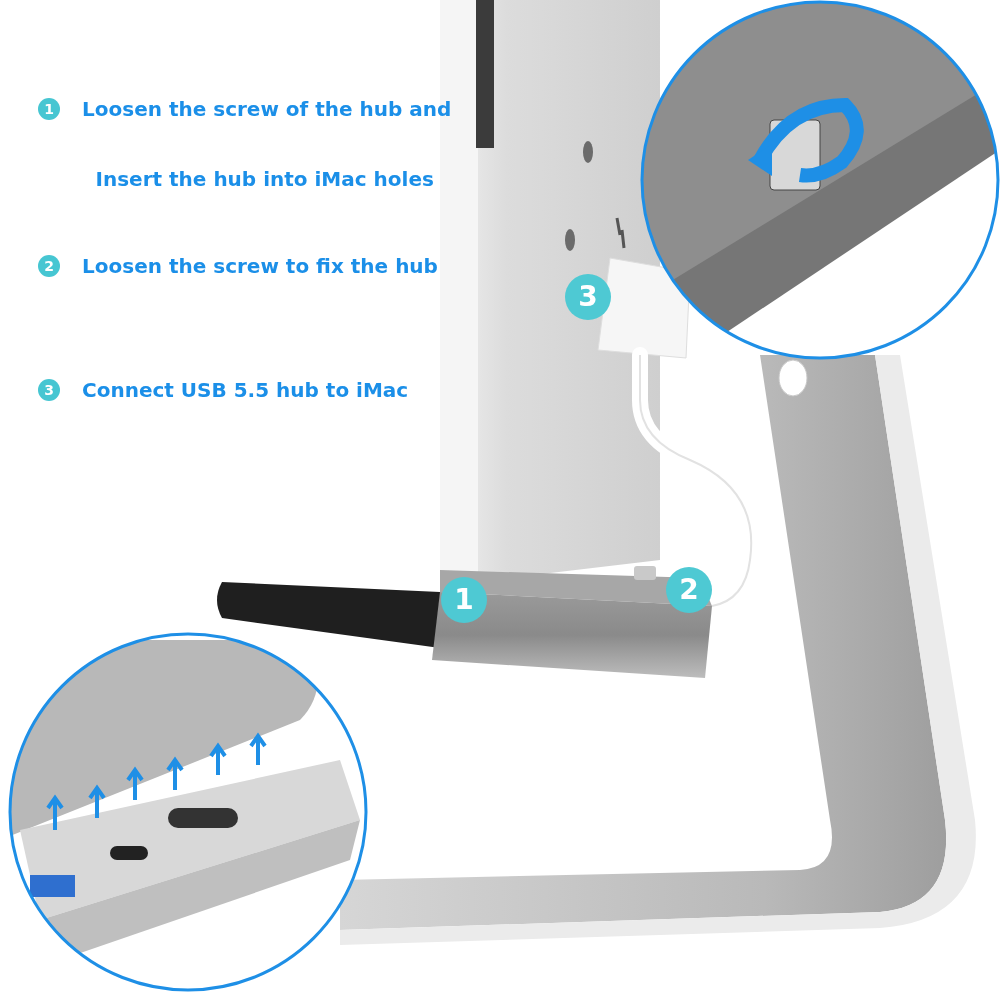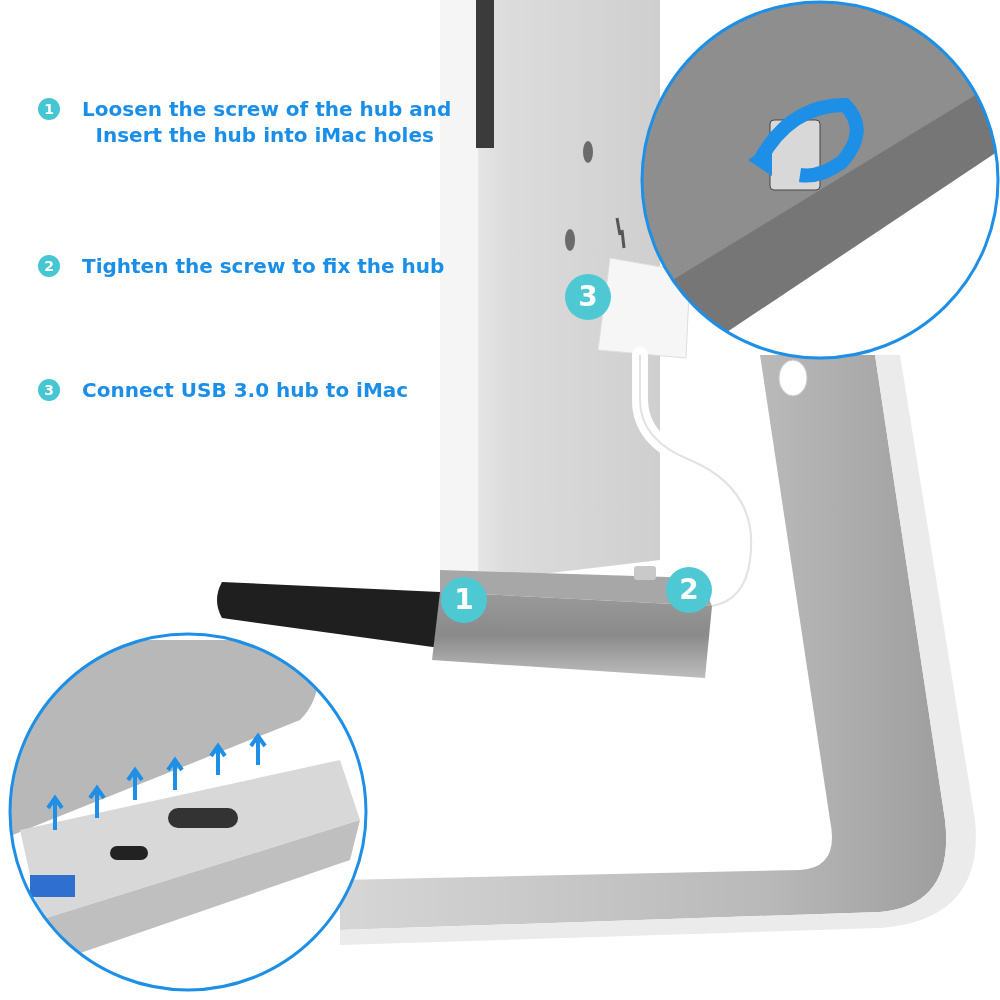--- a/index.html
+++ b/index.html
@@ -11,21 +11,21 @@
     .step {
       position: absolute; left: 38px; display: flex; align-items: flex-start;
       color: #1b8fe8; font-size: 20px; font-weight: bold; line-height: 26px;
     }
     .step .num {
       width: 22px; height: 22px; border-radius: 50%; background: #46c6d2; color: #fff;
       font-size: 14px; line-height: 22px; text-align: center; margin-right: 22px; margin-top: 2px;
       flex: 0 0 22px;
     }
     .step .txt { display: flex; flex-direction: column; align-items: center; }
-    .step .txt span:nth-child(2) { margin-left: -4px; }
+    .step .txt span:nth-child(2) { margin-left: -4px; margin-top: 44px; }
     .badge {
       position: absolute; width: 46px; height: 46px; border-radius: 50%;
       background: #4ec9d3; color: #fff; font-size: 28px; font-weight: bold;
       line-height: 46px; text-align: center;
     }
   </style>
 </head>
 <body>
 
 <svg class="layer" viewBox="0 0 1000 1000" xmlns="http://www.w3.org/2000/svg">
@@ -113,26 +113,26 @@
   <span class="num">1</span>
   <div class="txt">
     <span>Loosen the screw of the hub and</span>
     <span>Insert the hub into iMac holes</span>
   </div>
 </div>
 
 <div class="step" style="top:253px;">
   <span class="num">2</span>
   <div class="txt">
-    <span>Tighten the screw to fix the hub</span>
+    <span>Loosen the screw to fix the hub</span>
   </div>
 </div>
 
 <div class="step" style="top:377px;">
   <span class="num">3</span>
   <div class="txt">
-    <span>Connect USB 3.0 hub to iMac</span>
+    <span>Connect USB 5.5 hub to iMac</span>
   </div>
 </div>
 
 <div class="badge" style="left:441px; top:577px;">1</div>
 <div class="badge" style="left:666px; top:567px;">2</div>
 <div class="badge" style="left:565px; top:274px;">3</div>
 
 </body></html>

